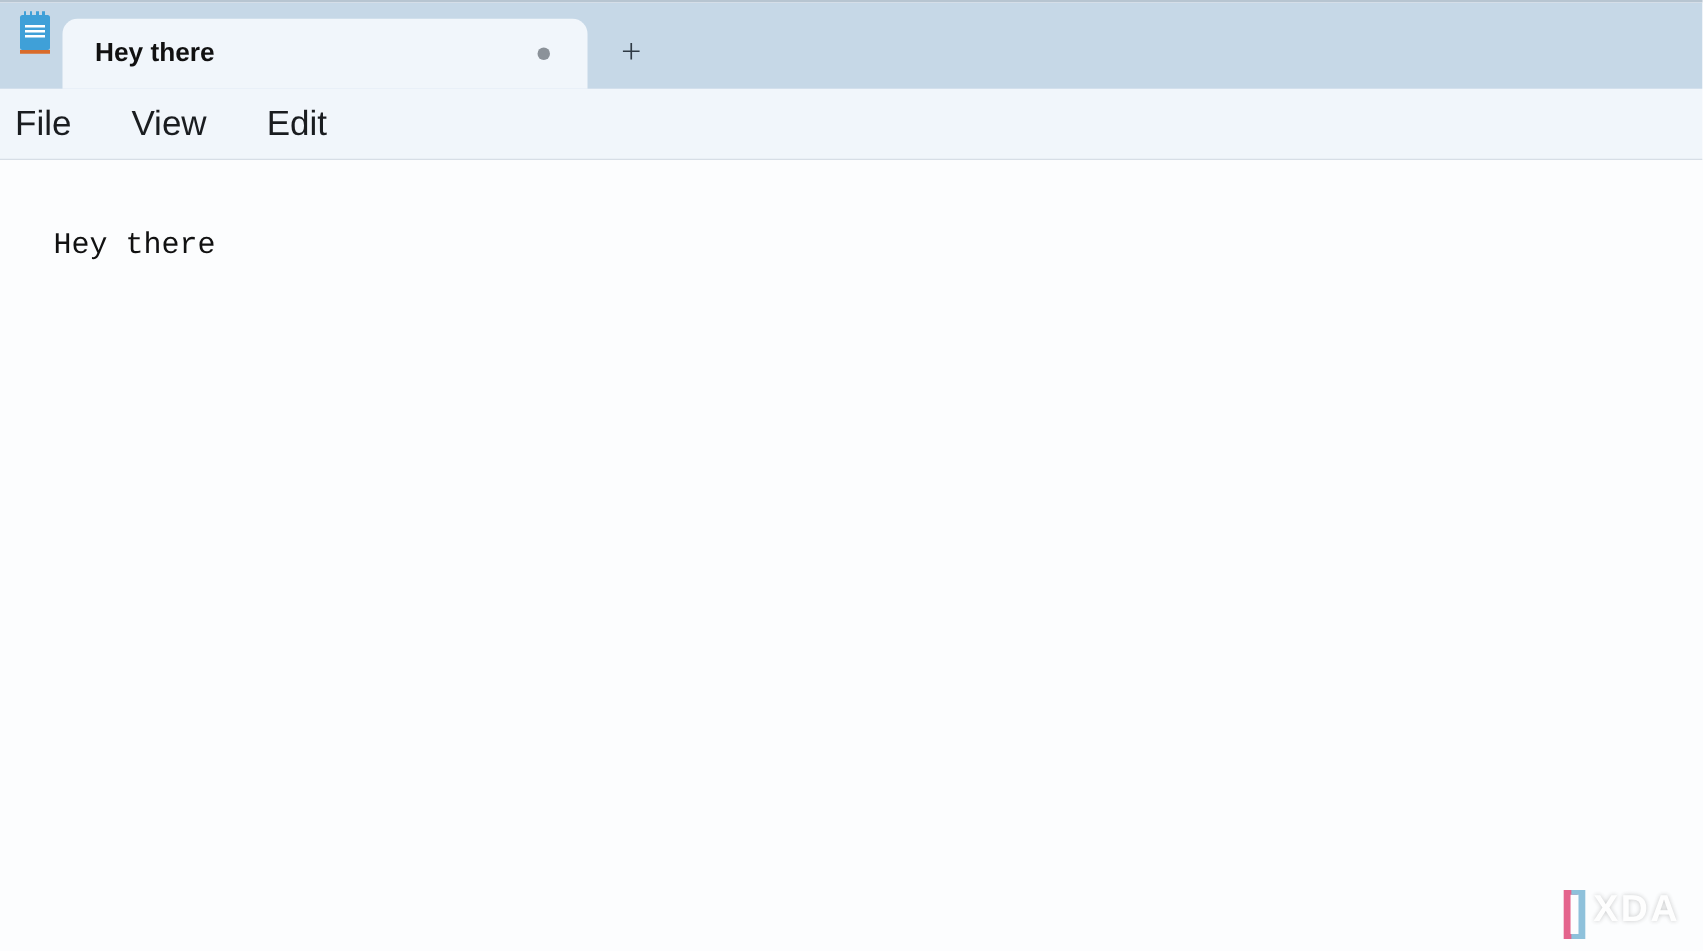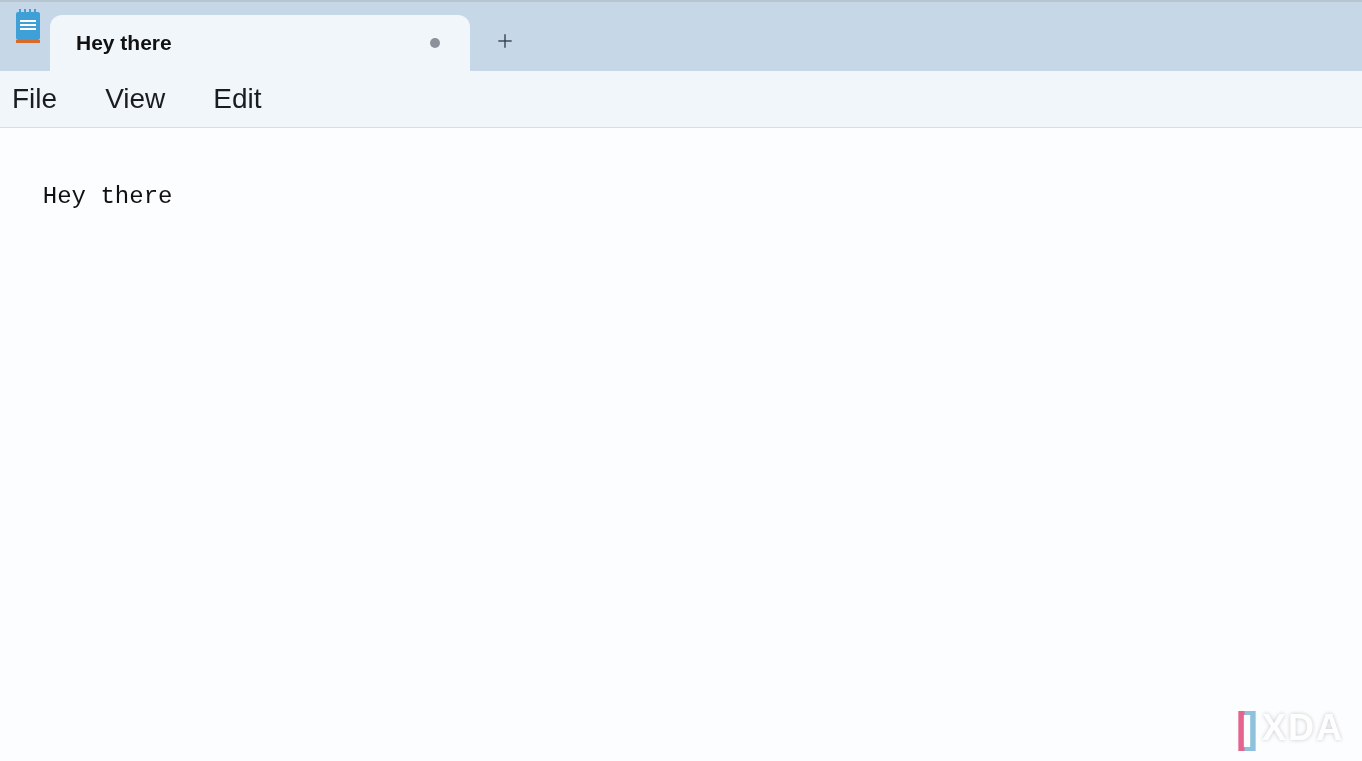--- a/index.html
+++ b/index.html
@@ -109,21 +109,21 @@
     pointer-events: none;
   }
   .watermark .bracket-l, .watermark .bracket-r {
     font-size: 42px; font-weight: 900; line-height: 1;
     font-family: Arial, sans-serif;
   }
   .watermark .bracket-l { color: #e04a7a; }
   .watermark .bracket-r { color: #7bb7d6; margin-left: -10px; }
   .watermark .txt {
     font-family: Arial, sans-serif;
-    font-size: 36px;
+    font-size: 30px;
     font-weight: 900;
     letter-spacing: 2px;
     color: #fff;
     text-shadow: 0 0 4px rgba(0,0,0,.25);
   }
 </style>
 </head>
 <body>
 
 <div class="title-bar">

